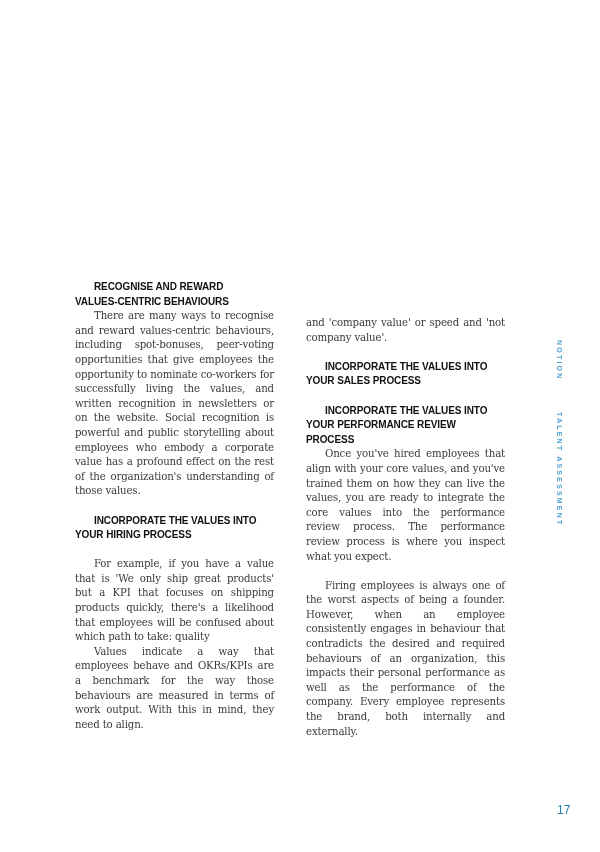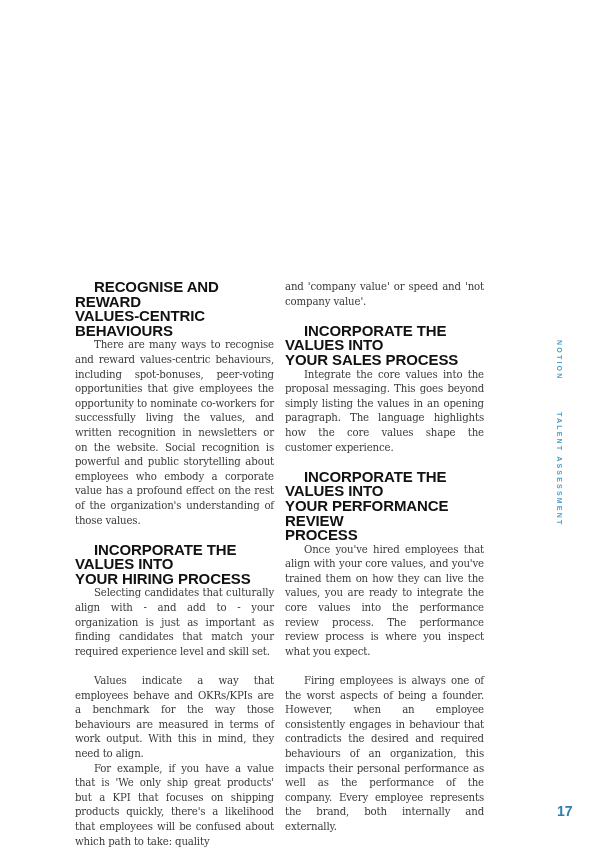--- a/index.html
+++ b/index.html
@@ -7,73 +7,71 @@
     width: 600px; height: 852px; background: #ffffff;
     position: relative; overflow: hidden;
     font-family: "DejaVu Serif", serif;
     color: #3a3a3a;
   }
   .col {
     position: absolute; top: 280px; width: 199px;
     font-size: 10.2px; line-height: 14.6px;
   }
   .col.left { left: 75px; }
-  .col.right { left: 285px; }
+  .col.right { left: 306px; margin-top: 36px; }
   .heading {
     font-family: "Liberation Sans", sans-serif;
-    font-weight: bold; font-size: 15px; line-height: 14.6px;
+    font-weight: bold; font-size: 10px; line-height: 14.6px;
     color: #111; text-transform: uppercase; letter-spacing: -0.1px;
     margin: 0;
   }
   .heading .indent { display: inline-block; width: 19px; }
   .para {
     margin: 0; text-align: justify; text-indent: 19px;
     letter-spacing: -0.15px; word-spacing: 0px;
   }
   .para.noindent { text-indent: 0; }
   .gap { height: 14.6px; }
   .side {
     position: absolute; left: 556px; font-family: "Liberation Sans", sans-serif;
     font-weight: bold; font-size: 7px; letter-spacing: 2.2px;
     color: #4a9fd0; writing-mode: vertical-rl; white-space: nowrap;
   }
   .side.brand { top: 340px; }
   .side.section { top: 412px; }
   .pagenum {
     position: absolute; left: 557px; top: 803px;
-    font-family: "Liberation Sans", sans-serif; font-weight: bold;
-    font-size: 14px; color: #2a7fae;
+    font-family: "Liberation Sans", sans-serif; font-weight: normal;
+    font-size: 12px; color: #2a7fae;
   }
 </style>
 </head>
 <body>
 
 <div class="col left">
   <div>
     <p class="heading"><span class="indent"></span><span>RECOGNISE AND REWARD</span><br><span>VALUES-CENTRIC BEHAVIOURS</span></p>
     <p class="para">There are many ways to recognise and reward values-centric behaviours, including spot-bonuses, peer-voting opportunities that give employees the opportunity to nominate co-workers for successfully living the values, and written recognition in newsletters or on the website. Social recognition is powerful and public storytelling about employees who embody a corporate value has a profound effect on the rest of the organization's understanding of those values.</p>
   </div>
   <div class="gap"></div>
   <div>
     <p class="heading"><span class="indent"></span><span>INCORPORATE THE VALUES INTO</span><br><span>YOUR HIRING PROCESS</span></p>
-    <p class="para">Selecting candidates that culturally align with - and add to - your organization is just as important as finding candidates that match your required experience level and skill set.</p>
   </div>
   <div class="gap"></div>
   <div>
+    <p class="para">For example, if you have a value that is 'We only ship great products' but a KPI that focuses on shipping products quickly, there's a likelihood that employees will be confused about which path to take: quality</p>
     <p class="para">Values indicate a way that employees behave and OKRs/KPIs are a benchmark for the way those behaviours are measured in terms of work output. With this in mind, they need to align.</p>
-    <p class="para">For example, if you have a value that is 'We only ship great products' but a KPI that focuses on shipping products quickly, there's a likelihood that employees will be confused about which path to take: quality</p>
   </div>
 </div>
 
 <div class="col right">
   <p class="para noindent">and 'company value' or speed and 'not company value'.</p>
   <div class="gap"></div>
   <div>
     <p class="heading"><span class="indent"></span><span>INCORPORATE THE VALUES INTO</span><br><span>YOUR SALES PROCESS</span></p>
-    <p class="para">Integrate the core values into the proposal messaging. This goes beyond simply listing the values in an opening paragraph. The language highlights how the core values shape the customer experience.</p>
   </div>
   <div class="gap"></div>
   <div>
     <p class="heading"><span class="indent"></span><span>INCORPORATE THE VALUES INTO</span><br><span>YOUR PERFORMANCE REVIEW</span><br><span>PROCESS</span></p>
     <p class="para">Once you've hired employees that align with your core values, and you've trained them on how they can live the values, you are ready to integrate the core values into the performance review process. The performance review process is where you inspect what you expect.</p>
   </div>
   <div class="gap"></div>
   <div>
     <p class="para">Firing employees is always one of the worst aspects of being a founder. However, when an employee consistently engages in behaviour that contradicts the desired and required behaviours of an organization, this impacts their personal performance as well as the performance of the company. Every employee represents the brand, both internally and externally.</p>
   </div>

